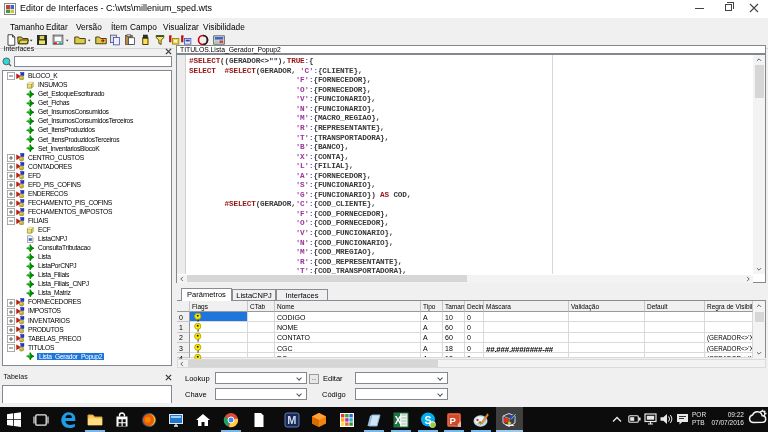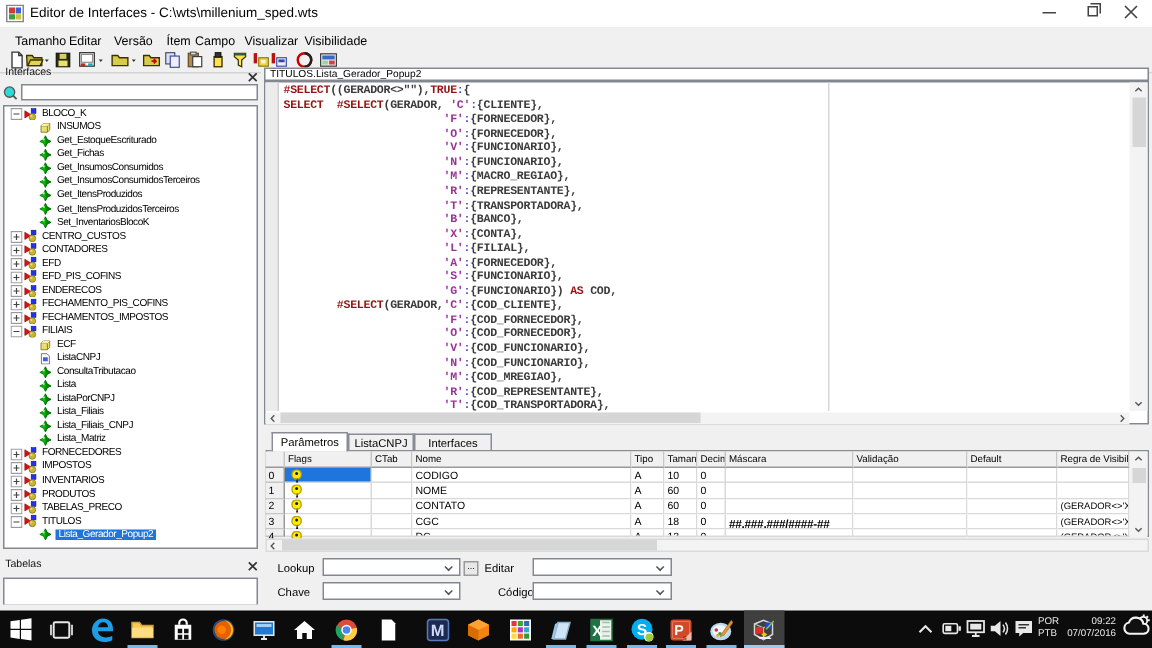--- a/index.html
+++ b/index.html
@@ -551,21 +551,21 @@
   </div>
 <div class="abs" style="left:309px;top:373.5px;width:10px;height:10px;background:#e8e8e8;border:1px solid #9a9a9a;font-size:6px;text-align:center;line-height:7px">...</div>
 <div class="abs lbl" style="left:323px;top:374px">Editar</div>
 <div class="abs combo" style="left:355px;top:372px;width:93px;height:12px">
     <div class="cardown"></div>
   </div>
 <div class="abs lbl" style="left:185px;top:390px">Chave</div>
 <div class="abs combo" style="left:215px;top:387.5px;width:92px;height:12px">
     <div class="cardown"></div>
   </div>
-<div class="abs lbl" style="left:332px;top:390px">Código</div>
+<div class="abs lbl" style="left:322px;top:390px">Código</div>
 <div class="abs combo" style="left:355px;top:387.5px;width:93px;height:12px">
     <div class="cardown"></div>
   </div>
 <div class="abs" style="left:0px;top:403px;width:768px;height:4px;background:#f0f0f0"></div>
 <div id="taskbar" class="abs"></div>
 <svg class="abs" style="left:6px;top:411.5px" width="16" height="16" viewBox="0 0 16 16">
     <path d="M1 2.2 L7.2 1.3 V7.2 H1 Z M8 1.2 L15 0.2 V7.2 H8 Z M1 8 H7.2 V14 L1 13 Z M8 8 H15 V15 L8 14 Z" fill="#fff"></path>
   </svg>
 <svg class="abs" style="left:33px;top:411.5px" width="16" height="16" viewBox="0 0 16 16">
     <rect x="2.8" y="2.8" width="10.4" height="10.4" rx="1" fill="none" stroke="#e8e8e8" stroke-width="1.3"></rect>

